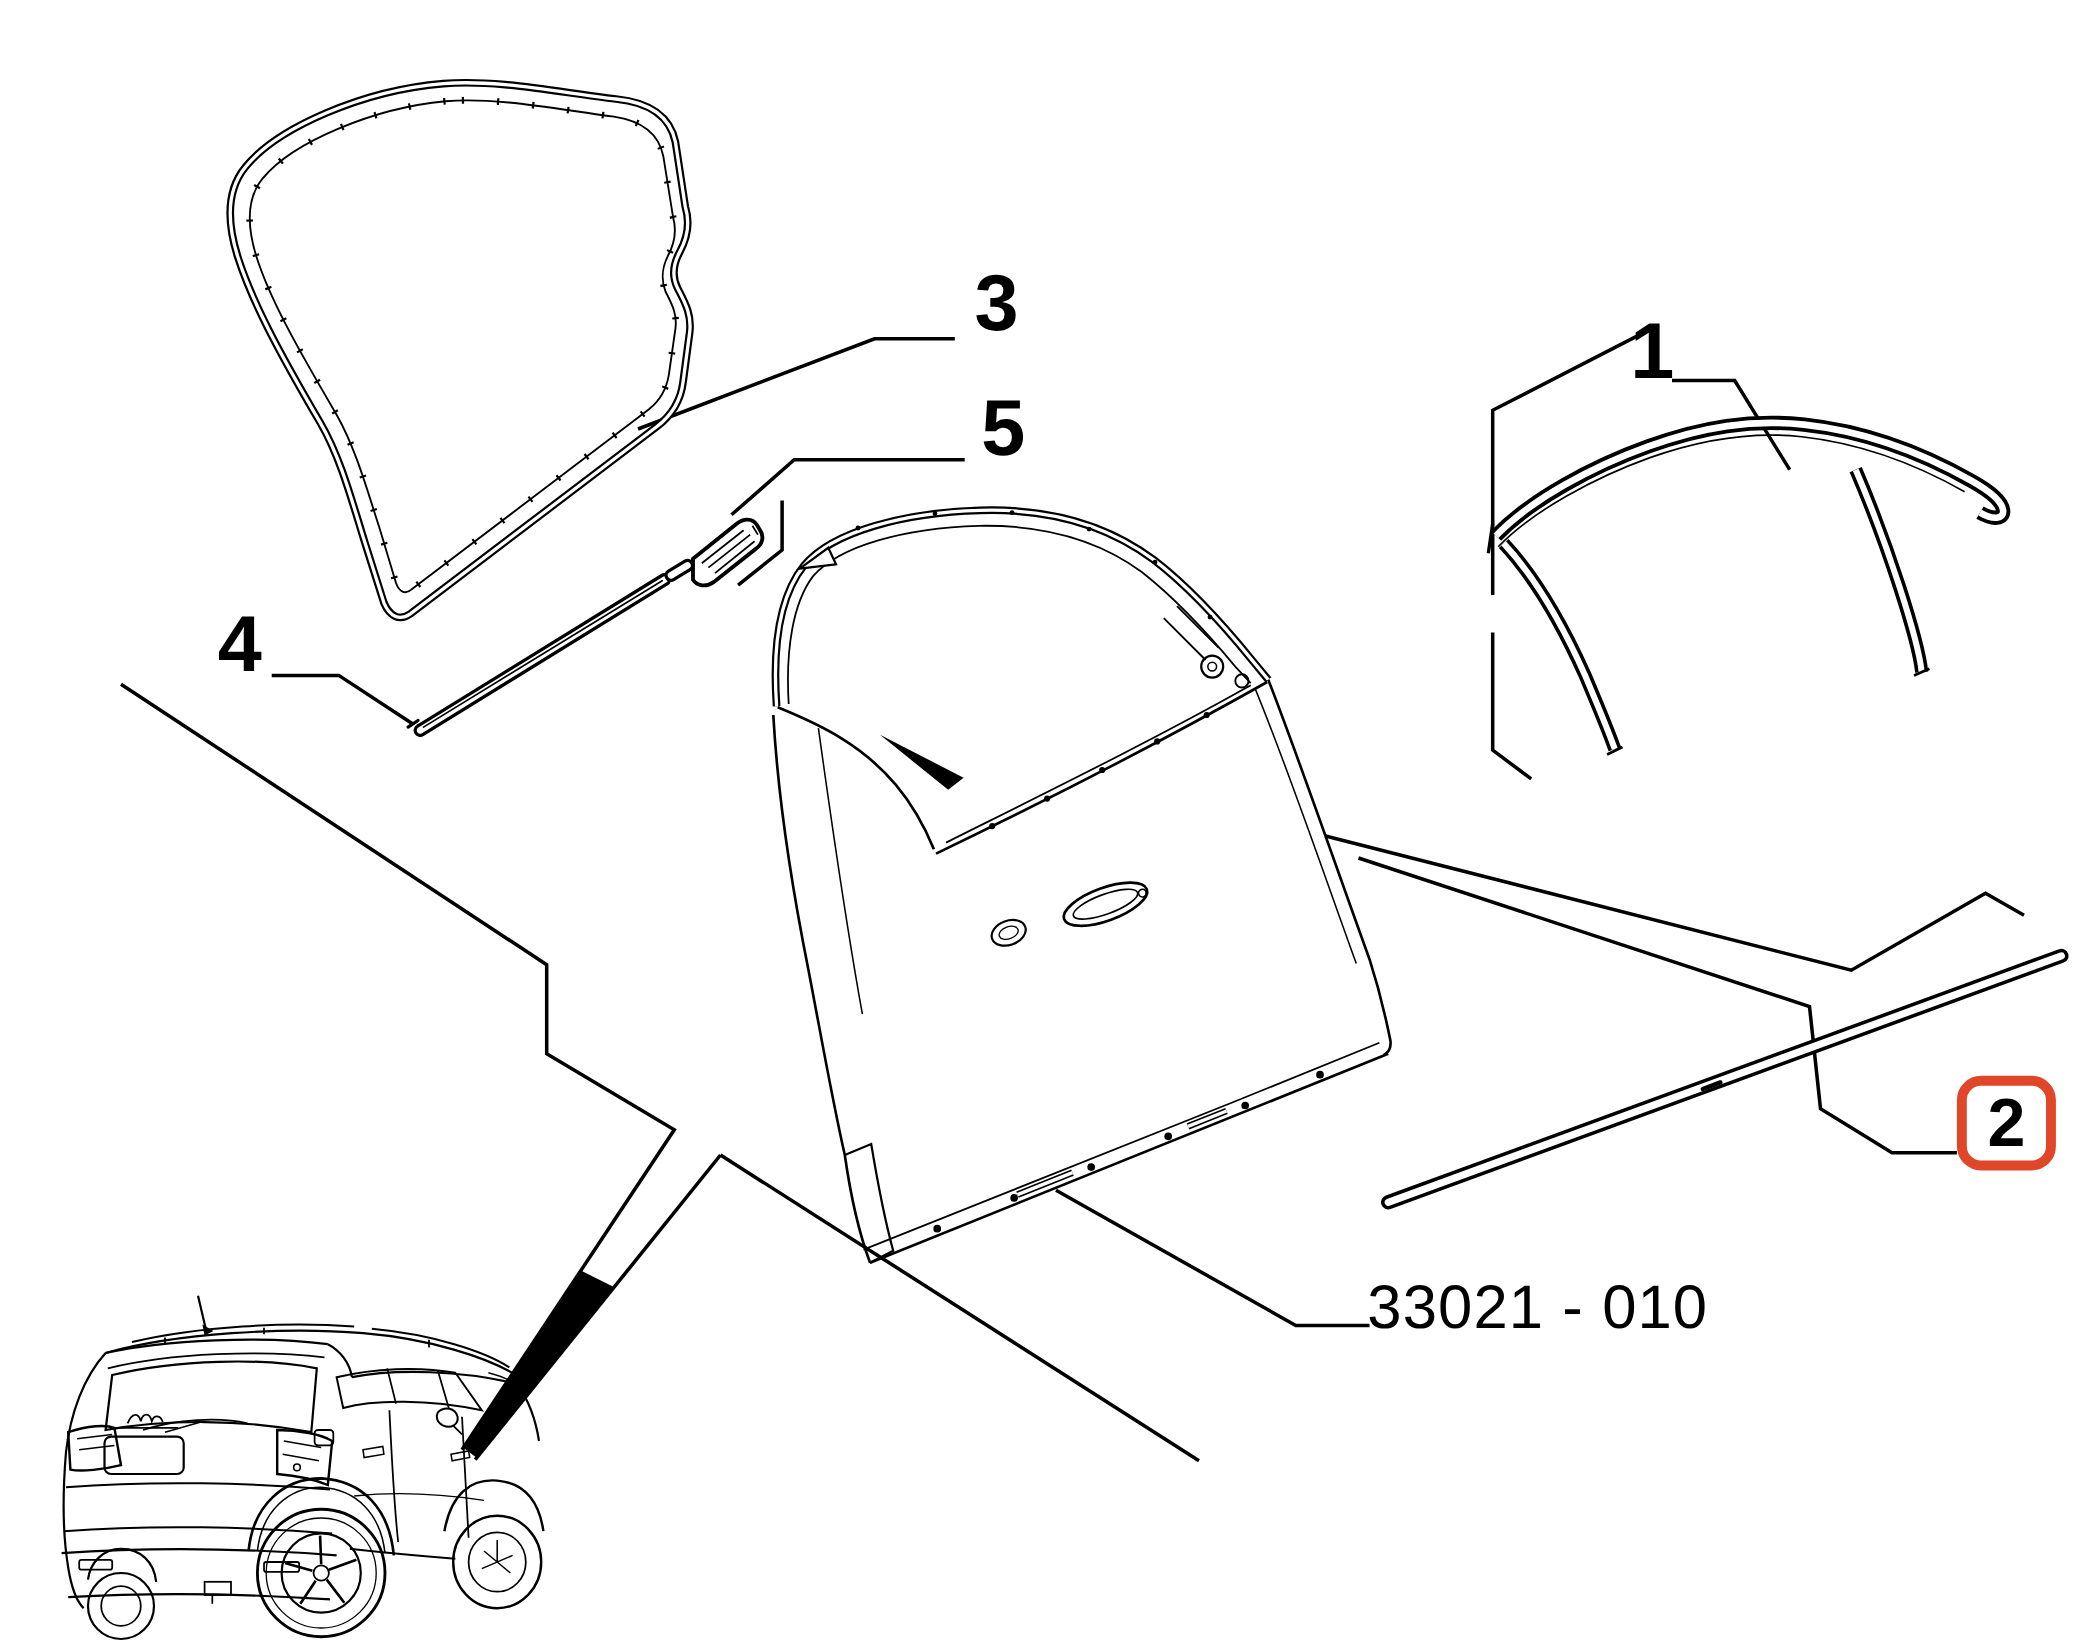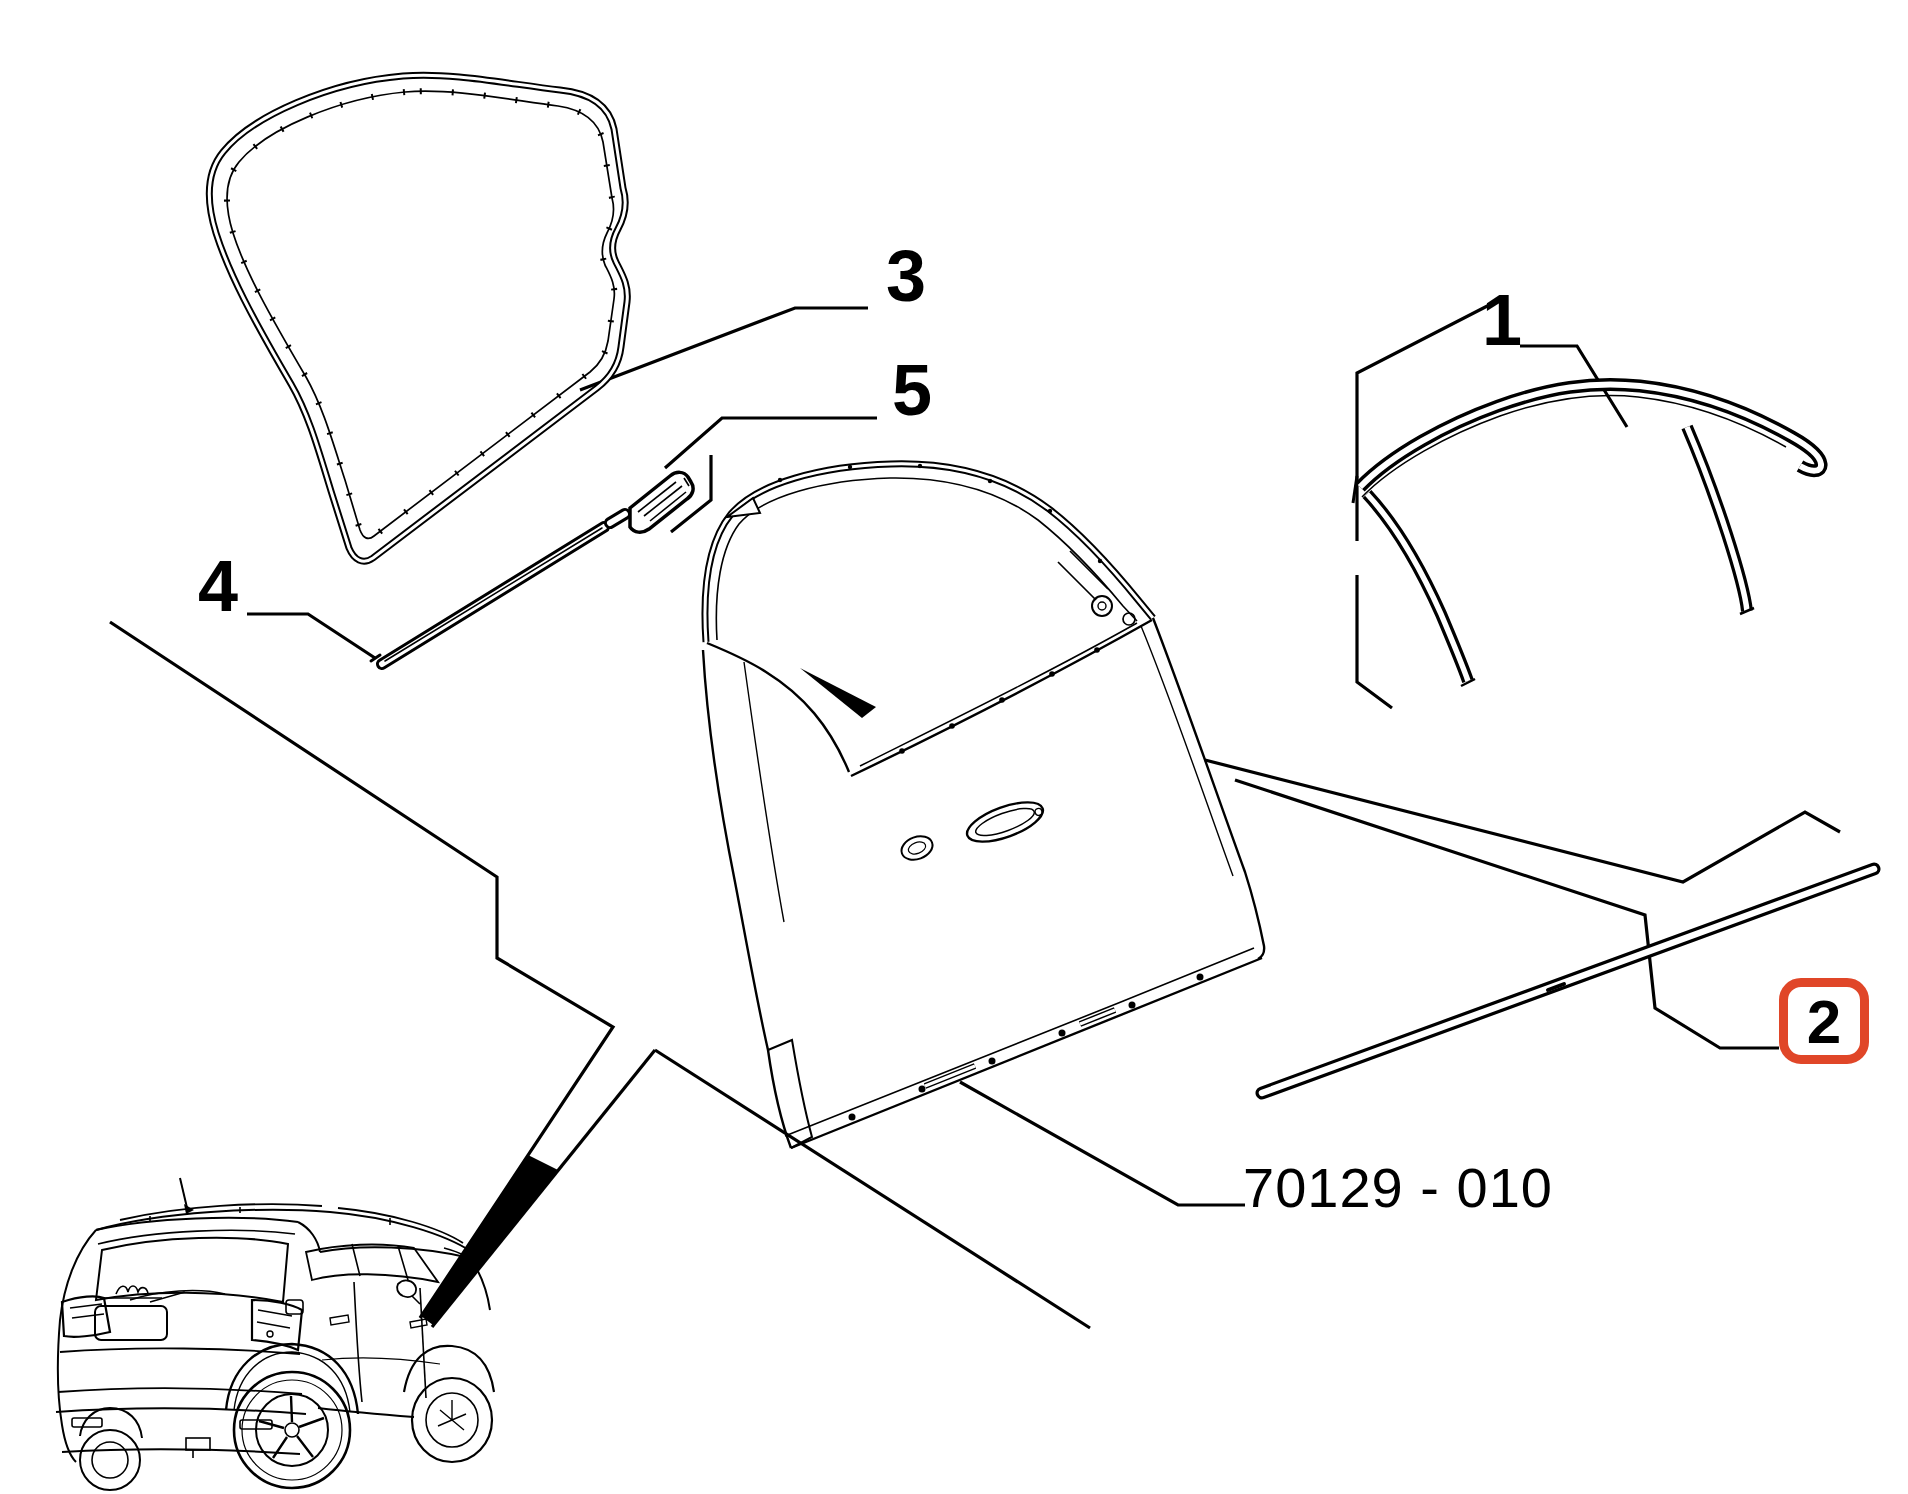--- a/index.html
+++ b/index.html
@@ -202,15 +202,15 @@
   </g>
 </svg>
 
 <div class="callout c1">1</div>
 <div class="callout c3">3</div>
 <div class="callout c4">4</div>
 <div class="callout c5">5</div>
 
 <div class="badge">2</div>
 
-<div class="part-code">70129 - 010</div>
+<div class="part-code">33021 - 010</div>
 
 </div>
 
 </body></html>

